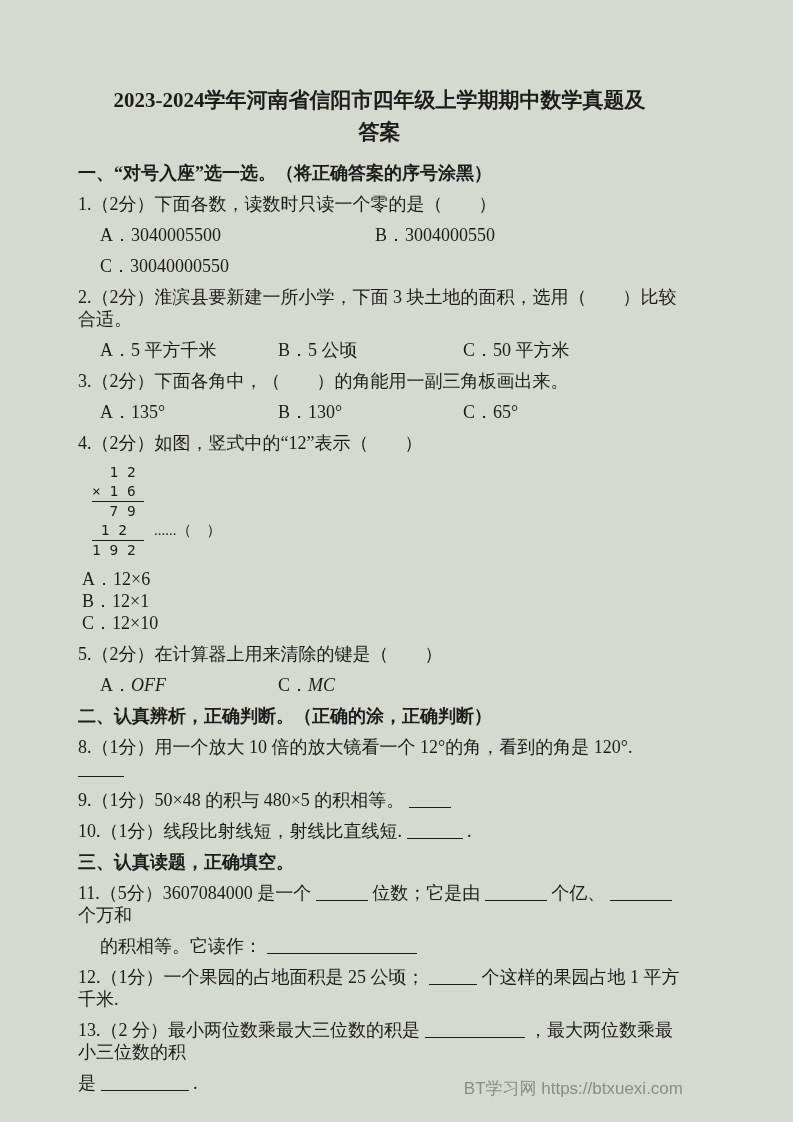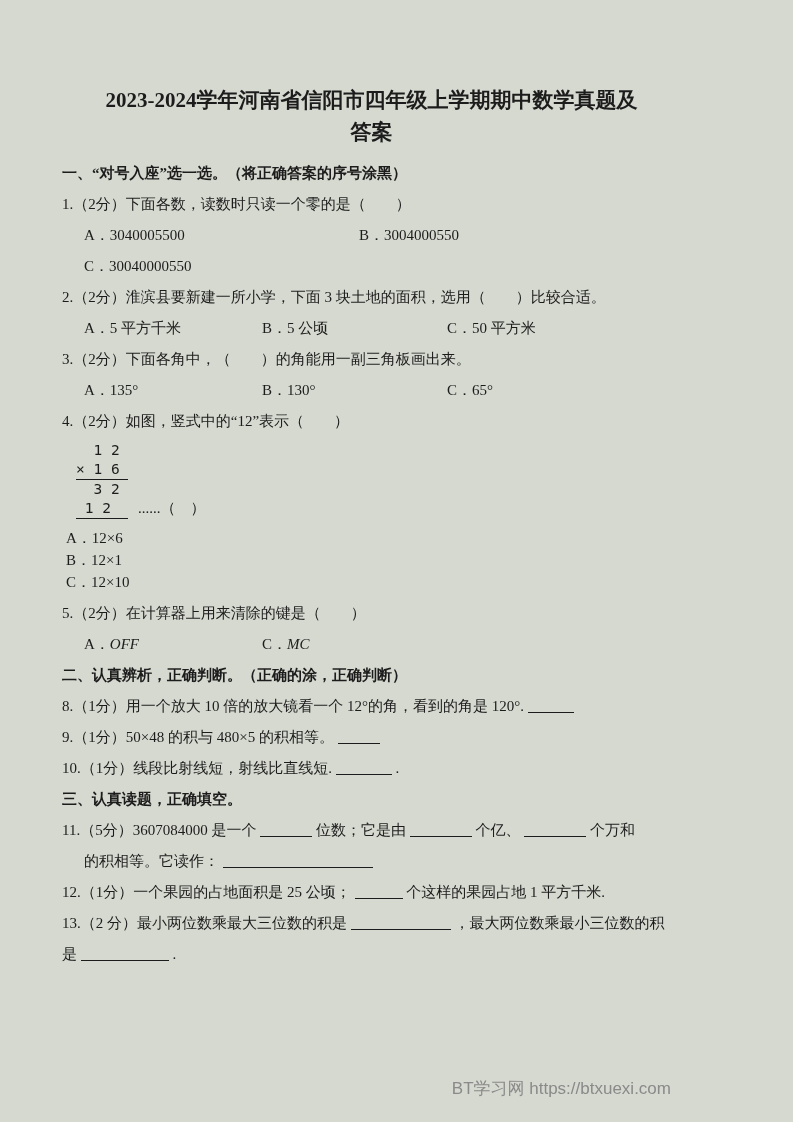--- a/index.html
+++ b/index.html
@@ -4,41 +4,41 @@
 <style>
   html,body{margin:0;padding:0;}
   body{
     width:793px;height:1122px;
     background:#d6d9d0;
     font-family:"Liberation Serif","DejaVu Serif",serif;
     color:#1c1c1c;
     position:relative;
     overflow:hidden;
   }
-  .sheet{box-sizing:border-box;width:793px;height:1122px;padding:84px 112px 0 62px;position:relative;}
+  .sheet{box-sizing:border-box;width:793px;height:1122px;padding:84px 112px 0 78px;position:relative;}
   .title{font-size:21px;font-weight:bold;text-align:center;line-height:32px;}
   .title-gap{margin-bottom:14px;}
-  .line{font-size:15px;line-height:22px;margin-bottom:9px;}
+  .line{font-size:18px;line-height:22px;margin-bottom:9px;}
   .heading{font-weight:bold;}
   .sp-top{margin-top:5px;}
   .opts{display:flex;padding-left:22px;}
   .opts4{display:flex;padding-left:4px;flex-direction:column;}
   .w275{width:275px;flex:none;}
   .w178{width:178px;flex:none;}
   .w185{width:185px;flex:none;}
   .w193{width:193px;flex:none;}
   .indent{padding-left:22px;}
   .blank{display:inline-block;border-bottom:1px solid #1c1c1c;height:15px;vertical-align:-2px;}
   .mult{margin:2px 0 8px 14px;font-family:"DejaVu Sans Mono",monospace;font-size:14.5px;line-height:19px;}
   .m-row{white-space:pre;}
   .m-digits{display:inline-block;width:52px;white-space:pre;}
   .u{border-bottom:1.5px solid #1c1c1c;}
   .m-note{font-family:"Liberation Serif","DejaVu Serif",serif;font-size:15px;margin-left:10px;}
   .it{font-style:italic;margin-top:28px;}
-  .footer{position:absolute;right:122px;bottom:22px;font-family:"Liberation Sans","DejaVu Sans",sans-serif;font-size:17px;color:#8a8a8a;}
+  .footer{position:absolute;right:110px;bottom:22px;font-family:"Liberation Sans","DejaVu Sans",sans-serif;font-size:17px;color:#8a8a8a;}
 </style>
 </head>
 <body style="background-color: rgb(214, 217, 208);">
 
 <div class="sheet">
 
   <div class="title">2023-2024学年河南省信阳市四年级上学期期中数学真题及</div>
   <div class="title title-gap">答案</div>
 
   <div class="line heading">一、“对号入座”选一选。（将正确答案的序号涂黑）</div>
@@ -63,22 +63,23 @@
   <div class="line opts">
     <span class="w178">A．135°</span>
     <span class="w185">B．130°</span>
     <span>C．65°</span>
   </div>
 
   <div class="line">4.（2分）如图，竖式中的“12”表示（　　）</div>
   <div class="mult">
     <div class="m-row"><span class="m-digits">  1 2</span></div>
     <div class="m-row"><span class="m-digits u">× 1 6</span></div>
-    <div class="m-row"><span class="m-digits">  3 2</span></div>
+    <div class="m-row"><span class="m-digits">  7 9</span></div>
     <div class="m-row"><span class="m-digits u"> 1 2</span><span class="m-note">......（　）</span></div>
+    <div class="m-row"><span class="m-digits">1 9 2</span></div>
   </div>
   <div class="line opts4">
     <span class="w193">A．12×6</span>
     <span class="w185">B．12×1</span>
     <span>C．12×10</span>
   </div>
 
   <div class="line">5.（2分）在计算器上用来清除的键是（　　）</div>
   <div class="line opts">
     <span class="w178"><span>A．</span><span class="it">OFF</span></span>

